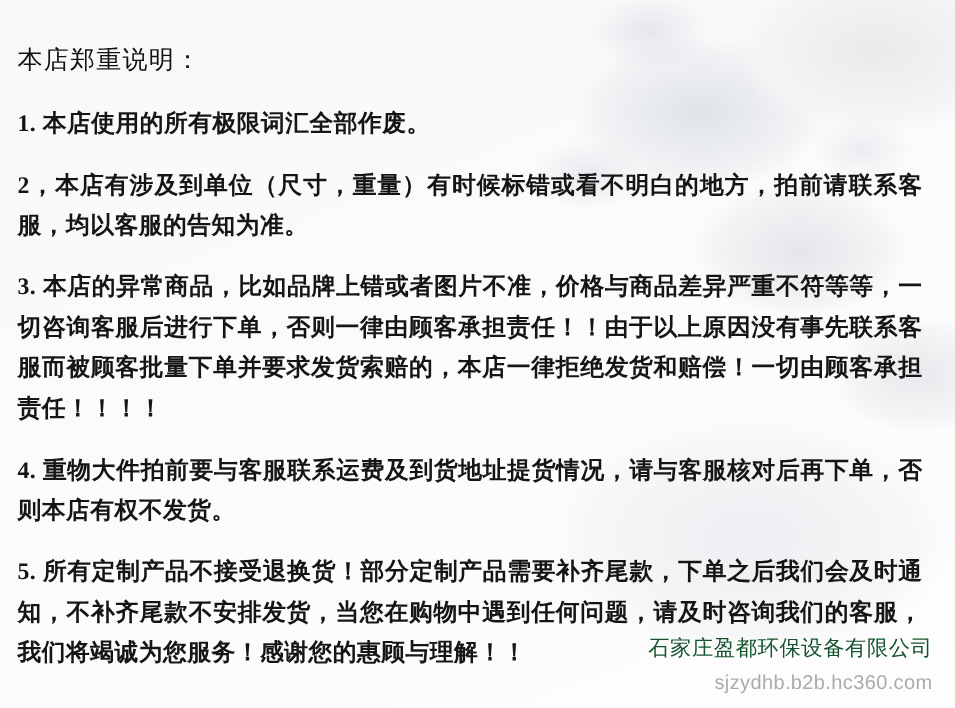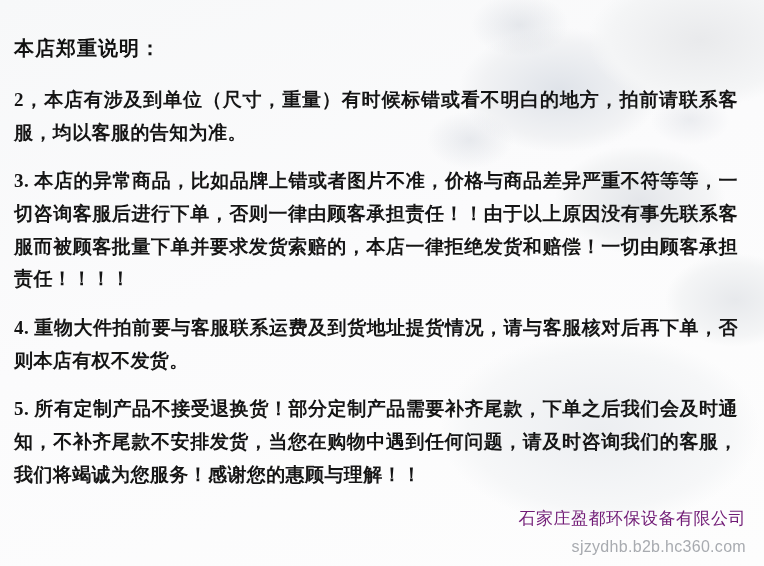--- a/index.html
+++ b/index.html
@@ -42,21 +42,21 @@
       radial-gradient(ellipse 60px 40px at 470px 140px, rgba(186,193,204,0.30) 0%, rgba(186,193,204,0) 72%),
       radial-gradient(ellipse 55px 35px at 690px 120px, rgba(198,203,212,0.30) 0%, rgba(198,203,212,0) 72%);
   }
   .content {
     position: relative;
     z-index: 2;
     padding: 34px 26px 0 14px;
   }
   .doc-title {
     font-size: 20px;
-    font-weight: bold;
+    font-weight: normal;
     color: #111111;
     letter-spacing: 1px;
     margin: 0 0 22px 0;
     line-height: 1.4;
   }
   .para {
     font-size: 19px;
     font-weight: bold;
     color: #151515;
     line-height: 1.72;
@@ -64,21 +64,21 @@
     letter-spacing: 0.4px;
     text-align: justify;
     text-justify: inter-ideograph;
   }
   .watermark-company {
     position: absolute;
     right: 18px;
     bottom: 36px;
     z-index: 3;
     font-size: 17px;
-    color: #701a75;
+    color: #14532d;
     font-family: "Liberation Sans", sans-serif;
     letter-spacing: 0.5px;
     white-space: nowrap;
   }
   .watermark-url {
     position: absolute;
     right: 18px;
     bottom: 10px;
     z-index: 3;
     font-size: 16px;
@@ -89,20 +89,21 @@
   }
 </style>
 </head>
 <body>
 
 <div class="page">
   <div class="bg"></div>
 
   <div class="content">
     <h1 class="doc-title">本店郑重说明：</h1>
+    <p class="para">1. 本店使用的所有极限词汇全部作废。</p>
     <p class="para">2，本店有涉及到单位（尺寸，重量）有时候标错或看不明白的地方，拍前请联系客服，均以客服的告知为准。</p>
     <p class="para">3. 本店的异常商品，比如品牌上错或者图片不准，价格与商品差异严重不符等等，一切咨询客服后进行下单，否则一律由顾客承担责任！！由于以上原因没有事先联系客服而被顾客批量下单并要求发货索赔的，本店一律拒绝发货和赔偿！一切由顾客承担责任！！！！</p>
     <p class="para">4. 重物大件拍前要与客服联系运费及到货地址提货情况，请与客服核对后再下单，否则本店有权不发货。</p>
     <p class="para">5. 所有定制产品不接受退换货！部分定制产品需要补齐尾款，下单之后我们会及时通知，不补齐尾款不安排发货，当您在购物中遇到任何问题，请及时咨询我们的客服，我们将竭诚为您服务！感谢您的惠顾与理解！！</p>
   </div>
 
   <div class="watermark-company">石家庄盈都环保设备有限公司</div>
   <div class="watermark-url">sjzydhb.b2b.hc360.com</div>
 </div>
 

